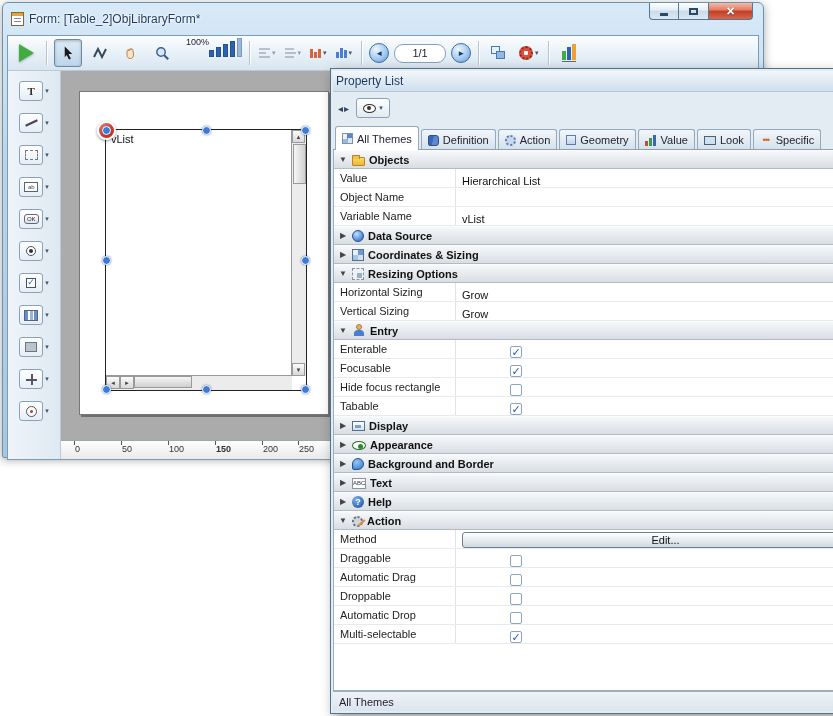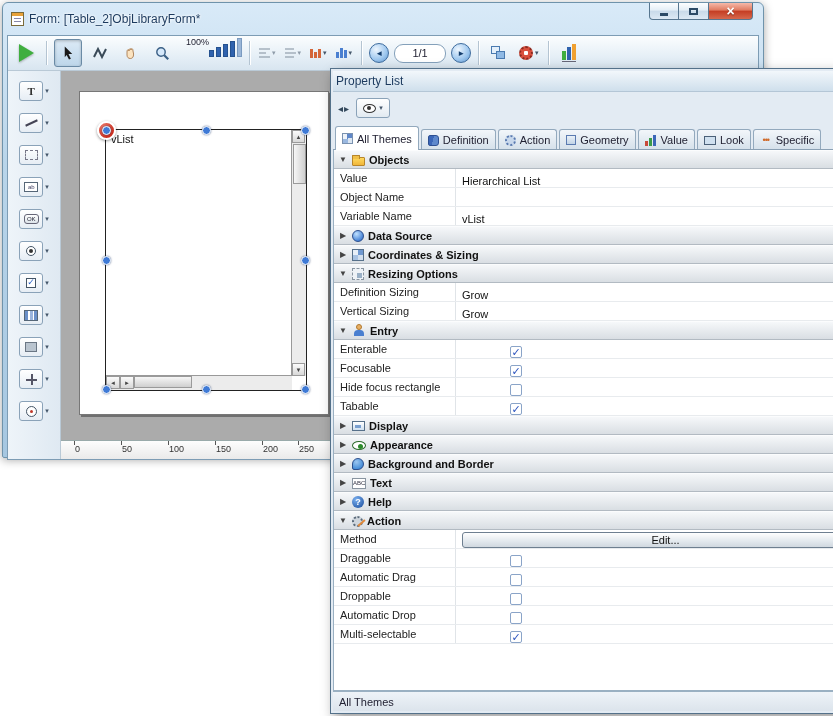--- a/index.html
+++ b/index.html
@@ -416,21 +416,21 @@
               <span class="hdl" style="right:-4px;top:calc(50% - 4px)"></span>
               <span class="hdl" style="left:-4px;bottom:-4px"></span>
               <span class="hdl" style="left:calc(50% - 4px);bottom:-4px"></span>
               <span class="hdl" style="right:-4px;bottom:-4px"></span>
             </div>
           </div>
           <div class="ruler" id="ruler">
               <span class="rtick" style="left: 14px;">0</span>
               <span class="rtick" style="left: 61px;">50</span>
               <span class="rtick" style="left: 108px;">100</span>
-              <span class="rtick" style="left: 155px;">150</span>
+              <span class="rtick" style="left: 155px; font-weight: bold;">150</span>
               <span class="rtick" style="left: 202px;">200</span>
               <span class="rtick" style="left: 238px;">250</span>
             </div>
         </div>
       </div>
     </div>
   </div>
 
   <div class="plist">
     <div class="plist-titlebar">
@@ -507,21 +507,21 @@
           <span class="disc">▶</span>
           <span class="gicon gi-coordinates"></span>
           <span class="glabel">Coordinates &amp; Sizing</span>
         </div>
         <div class="prow group">
           <span class="disc">▼</span>
           <span class="gicon gi-resizing"></span>
           <span class="glabel">Resizing Options</span>
         </div>
         <div class="prow prop">
-          <div class="cell-label">Definition Sizing</div>
+          <div class="cell-label">Horizontal Sizing</div>
           <div class="cell-value">
             <span class="vtext">Grow</span>
           </div>
         </div>
         <div class="prow prop">
           <div class="cell-label">Vertical Sizing</div>
           <div class="cell-value">
             <span class="vtext">Grow</span>
           </div>
         </div>

